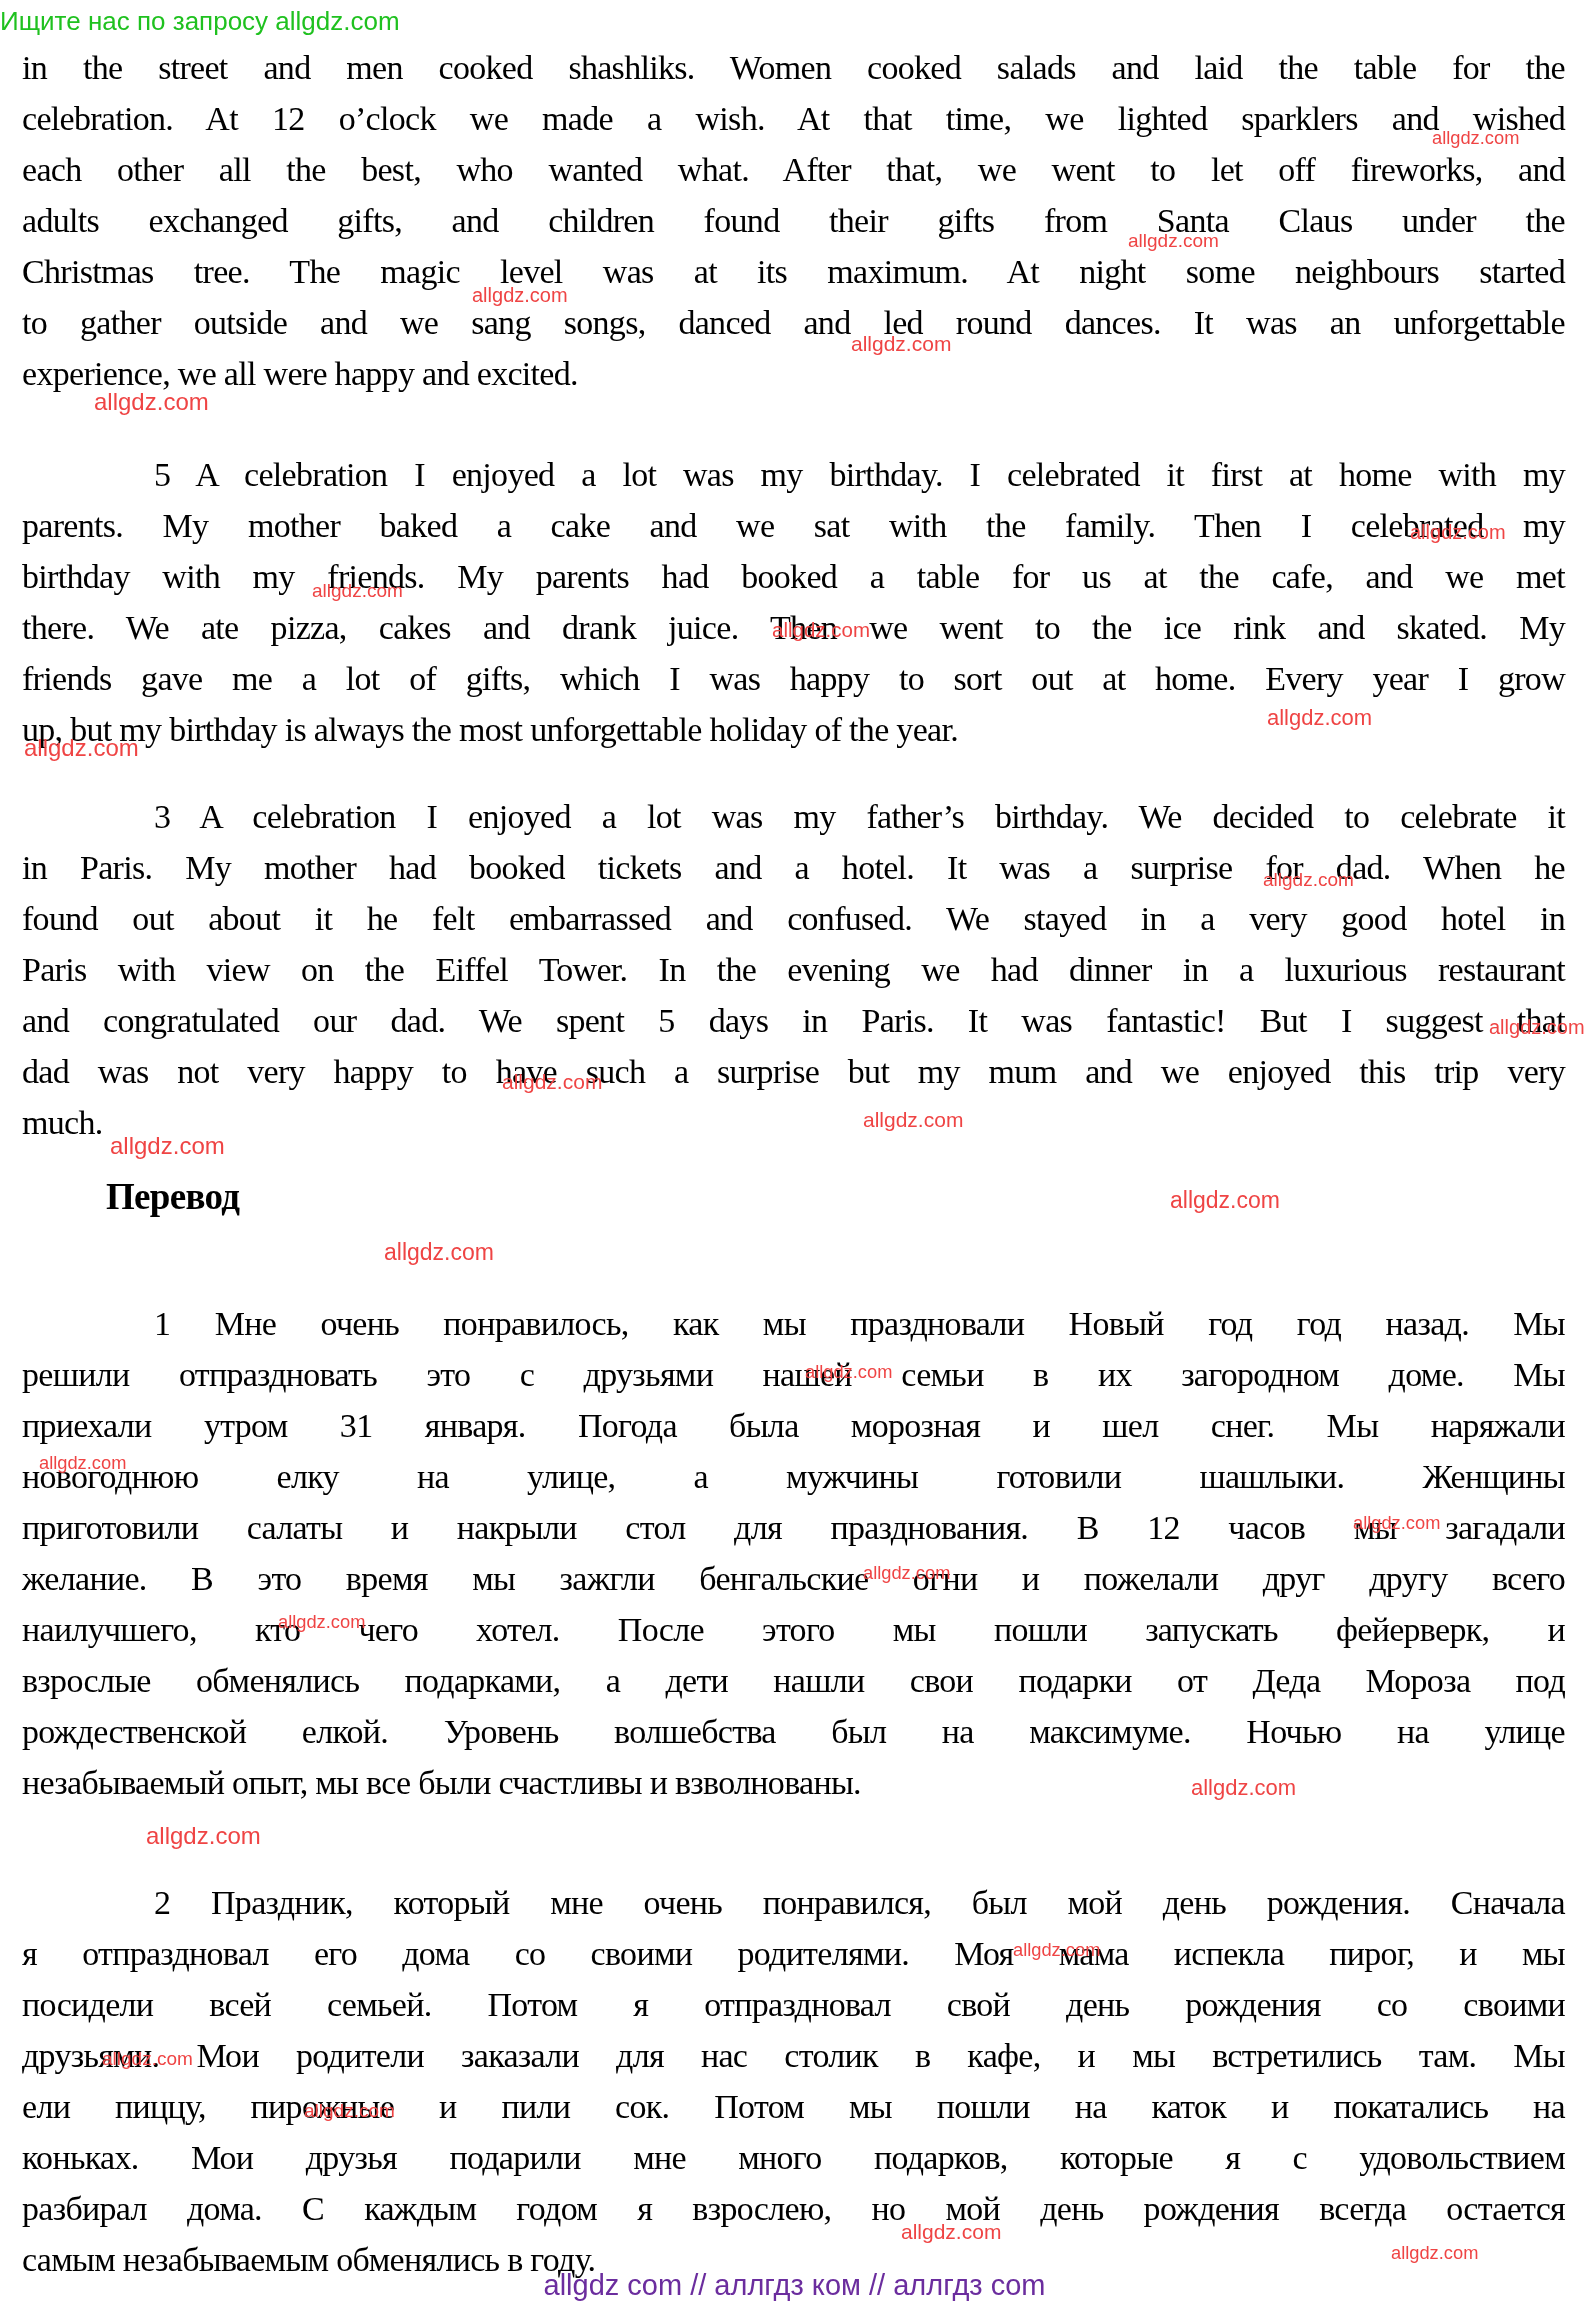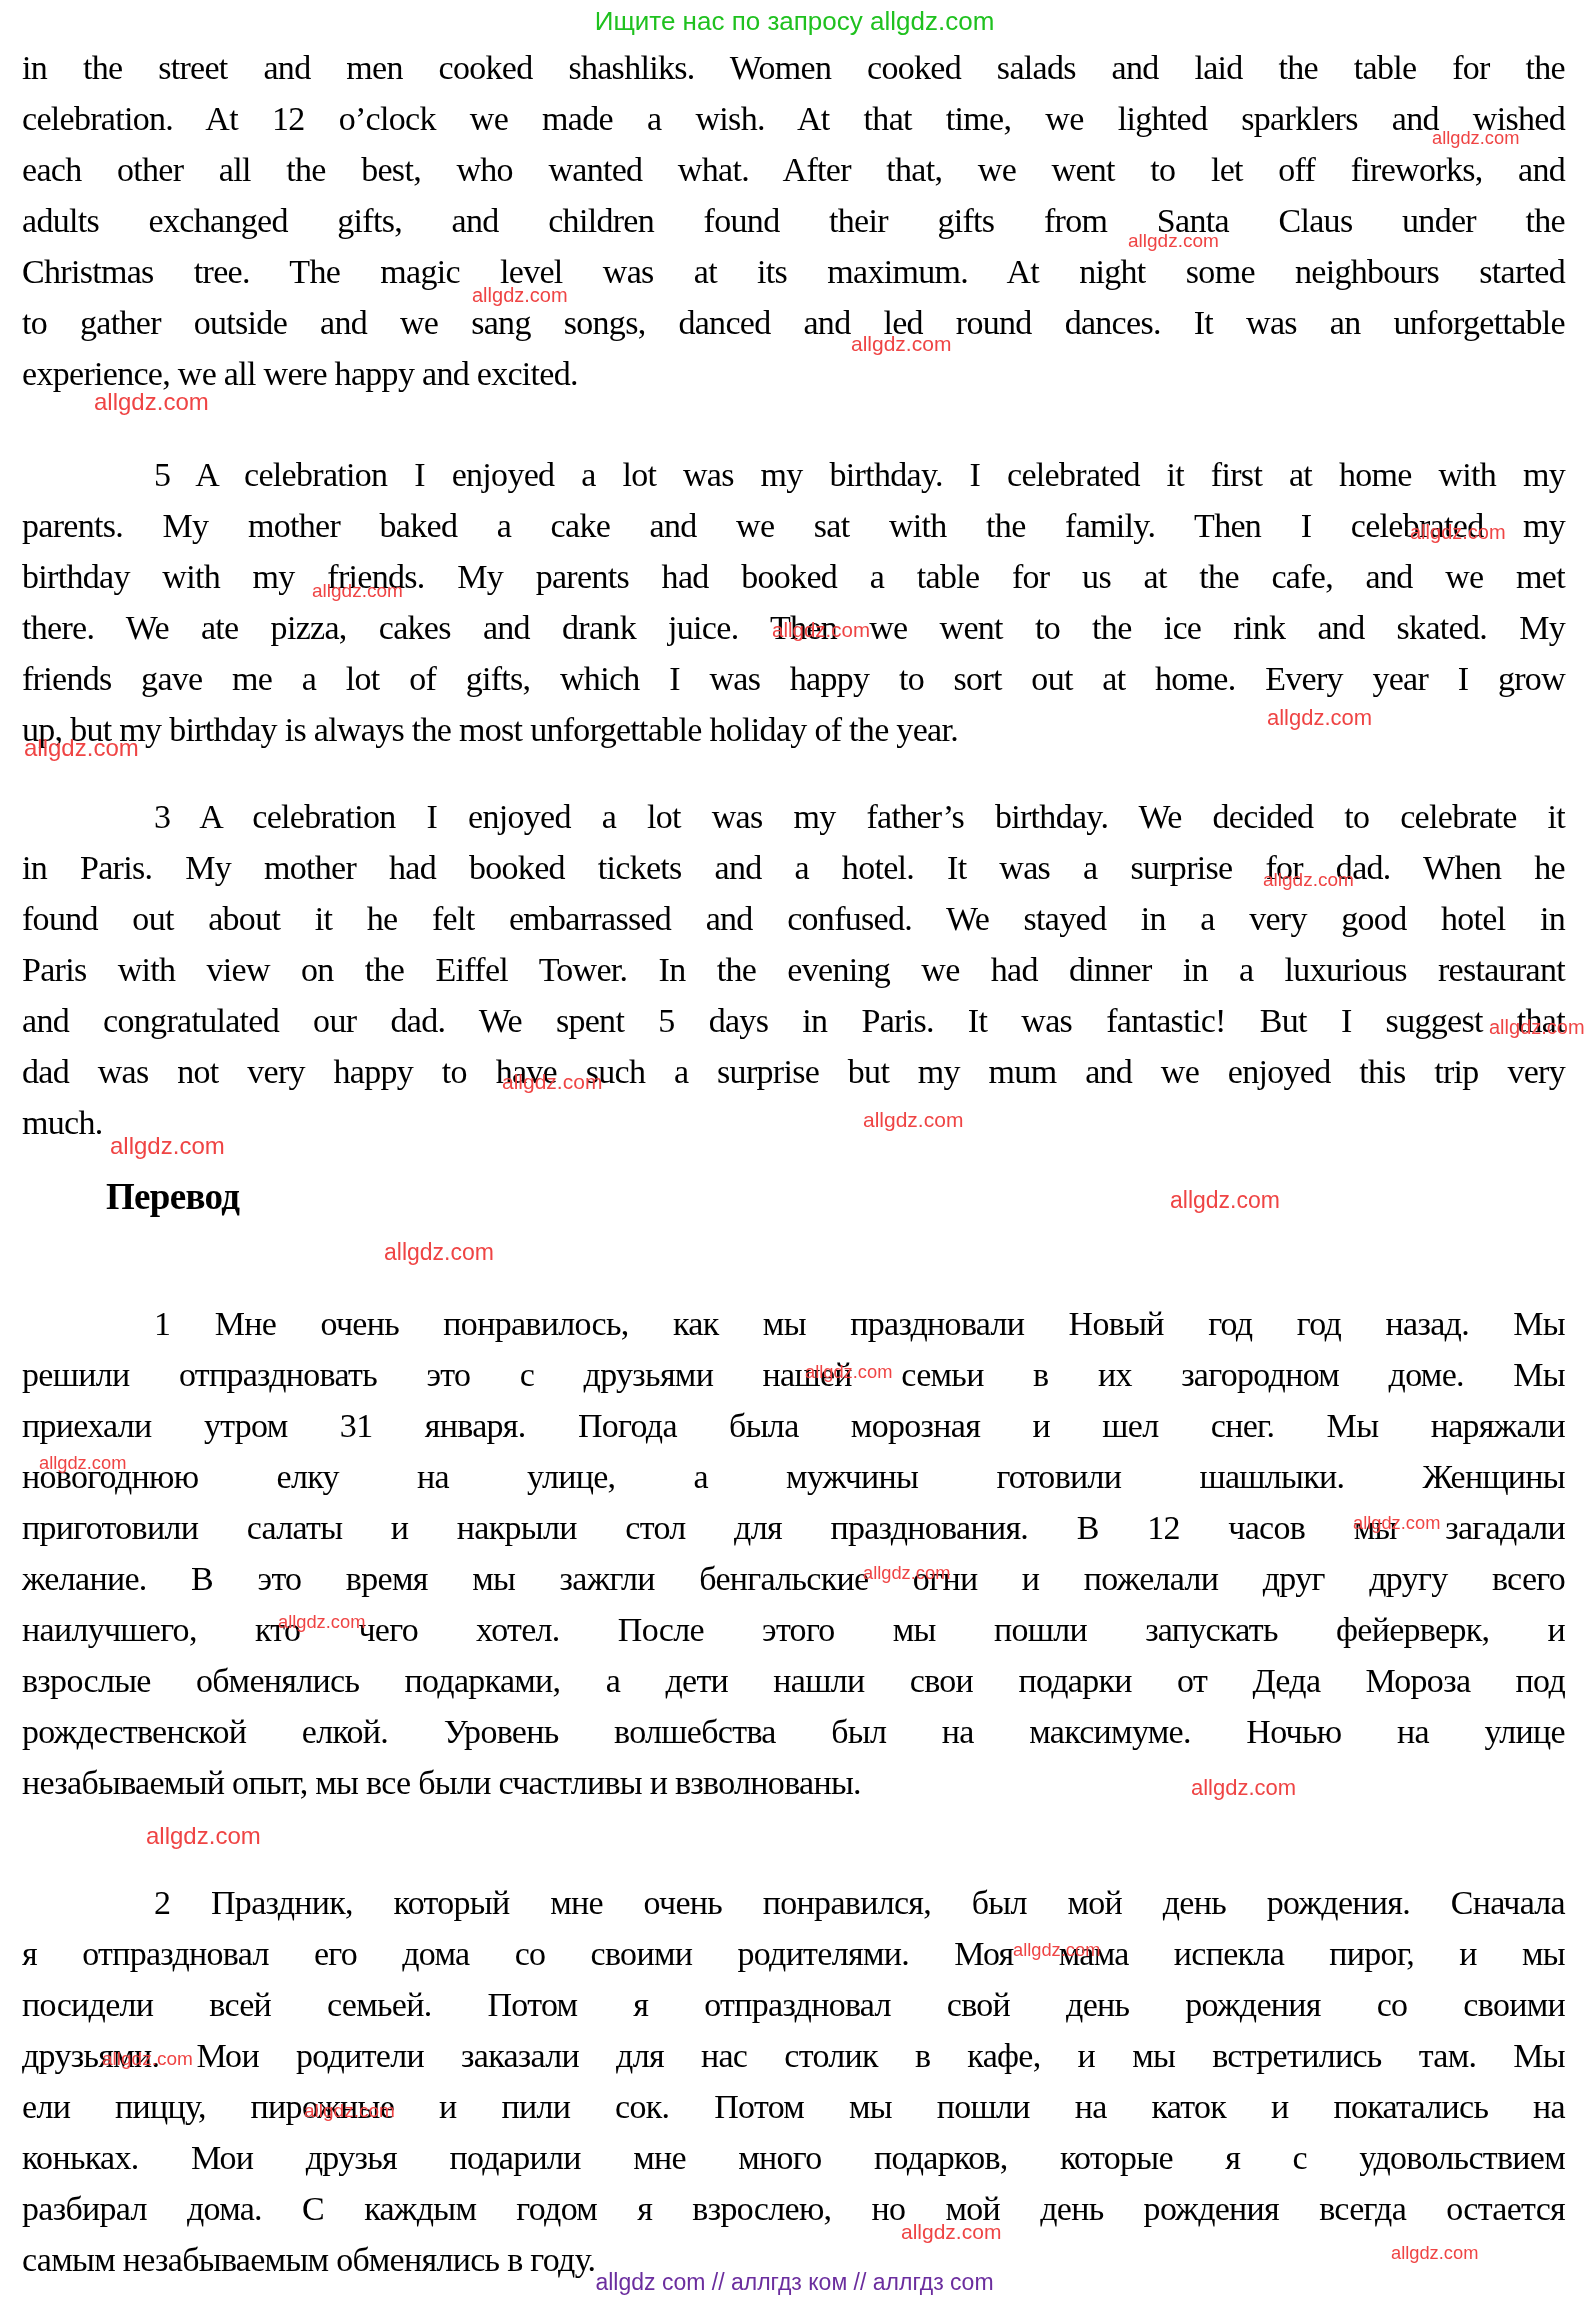--- a/index.html
+++ b/index.html
@@ -1,30 +1,30 @@
 <!DOCTYPE html>
 <html style="font-size:11.7px"><head>
 <meta charset="utf-8">
 <style>
   html,body{margin:0;padding:0;background:#ffffff;}
   #page{position:relative;width:1589px;height:2319px;background:#ffffff;overflow:hidden;
         font-family:"Liberation Serif",serif;color:#000;}
-  .promo{position:absolute;top:5.9px;left:0;right:0;text-align:center;
+  .promo{position:absolute;top:5.9px;left:0;right:0;
          font-family:"Liberation Sans",sans-serif;font-size:26px;color:#1fc11f;}
   .para{position:absolute;left:22px;right:24px;}
   .ln{height:51px;line-height:51px;font-size:34px;letter-spacing:-0.7px;
       text-align:justify;text-align-last:justify;white-space:nowrap;}
   .ln.end{text-align-last:left;}
   .ln.indent{padding-left:132px;}
   .heading{position:absolute;left:106px;top:1175px;font-size:37px;font-weight:bold;
            letter-spacing:-0.7px;line-height:44px;}
   .wm{position:absolute;font-family:Liberation Sans, sans-serif;color:#ef4444;
       white-space:nowrap;line-height:1;}
   .footer{position:absolute;left:0;right:0;top:2269px;text-align:center;
-          font-family:"Liberation Sans",sans-serif;font-size:23px;color:#6b2d9e;}
+          font-family:"Liberation Sans",sans-serif;font-size:29px;color:#6b2d9e;}
 </style>
 </head>
 <body>
 
 <div id="page">
 
   <div class="promo">Ищите нас по запросу allgdz.com</div>
 
   <div class="para" style="top:42px">
     <div class="ln">in the street and men cooked shashliks. Women cooked salads and laid the table for the</div>

